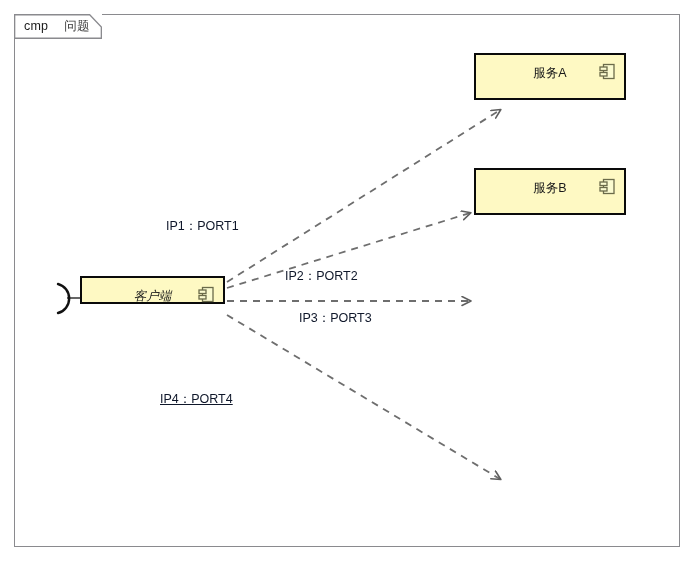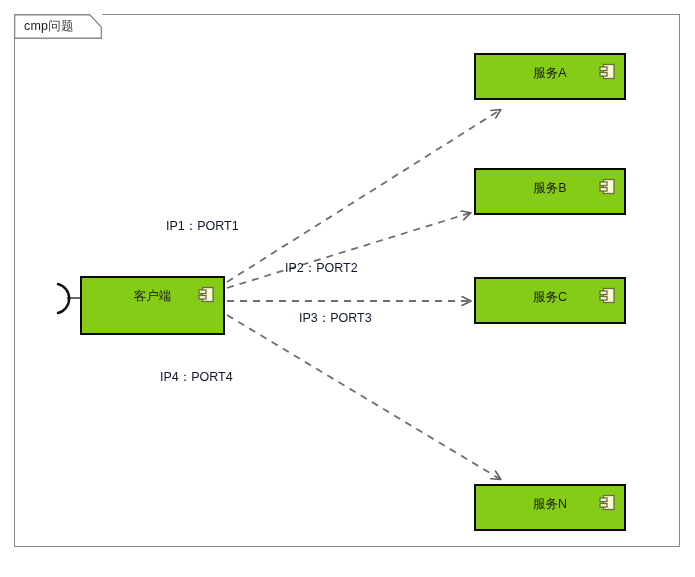--- a/index.html
+++ b/index.html
@@ -53,29 +53,29 @@
     white-space: nowrap;
     font-size: 12.5px;
     color: #1b1b1b;
     letter-spacing: 0.2px;
   }
   .frame-tab-text .kw {
     font-weight: normal;
   }
   .frame-tab-text .nm {
     font-weight: normal;
-    margin-left: 0;
+    margin-left: 16px;
     color: #3a3a3a;
   }
 
   
   .component {
     position: absolute;
     box-sizing: border-box;
-    background: #84cc16;
+    background: #fef9c3;
     border: 2px solid #0a0a0a;
   }
   .component-label {
     position: absolute;
     left: 0;
     right: 0;
     top: 10px;
     text-align: center;
     font-size: 12.5px;
     color: #1a1a1a;
@@ -137,21 +137,21 @@
     <line x1="227" y1="301" x2="470" y2="301" stroke="#6e6e6e" stroke-width="1.8" stroke-dasharray="7,6" marker-end="url(#openArrow)"></line>
 
     <line x1="227" y1="315" x2="500" y2="479" stroke="#6e6e6e" stroke-width="1.8" stroke-dasharray="7,6" marker-end="url(#openArrow)"></line>
 
     <g>
       <line x1="67" y1="298" x2="81" y2="298" stroke="#555555" stroke-width="1.8"></line>
       <path d="M58,284 A 15 15 0 0 1 58,313" fill="none" stroke="#111111" stroke-width="2.4" stroke-linecap="round"></path>
     </g>
   </svg>
 
-  <div class="component" style="left:80px; top:276px; width:145px; height:59px;">
+  <div class="component" style="left:80px; top:276px; width:145px; height:28px;font-style:italic;">
     <div class="component-label">客户端</div>
     <svg class="comp-icon" viewBox="0 0 16 17">
       <rect x="4.5" y="1.5" width="10.5" height="14" fill="#fbfbd0" stroke="#6b6b4a" stroke-width="1.3"></rect>
       <rect x="1" y="4" width="7" height="3.5" fill="#fbfbd0" stroke="#6b6b4a" stroke-width="1.3"></rect>
       <rect x="1" y="9.5" width="7" height="3.5" fill="#fbfbd0" stroke="#6b6b4a" stroke-width="1.3"></rect>
     </svg>
   </div>
 
   <div class="component" style="left:474px; top:53px; width:152px; height:47px;">
     <div class="component-label">服务A</div>
@@ -164,36 +164,20 @@
 
   <div class="component" style="left:474px; top:168px; width:152px; height:47px;padding-left:33px;">
     <div class="component-label">服务B</div>
     <svg class="comp-icon" viewBox="0 0 16 17">
       <rect x="4.5" y="1.5" width="10.5" height="14" fill="#fbfbd0" stroke="#6b6b4a" stroke-width="1.3"></rect>
       <rect x="1" y="4" width="7" height="3.5" fill="#fbfbd0" stroke="#6b6b4a" stroke-width="1.3"></rect>
       <rect x="1" y="9.5" width="7" height="3.5" fill="#fbfbd0" stroke="#6b6b4a" stroke-width="1.3"></rect>
     </svg>
   </div>
 
-  <div class="component" style="left:474px; top:277px; width:152px; height:47px;">
-    <div class="component-label">服务C</div>
-    <svg class="comp-icon" viewBox="0 0 16 17">
-      <rect x="4.5" y="1.5" width="10.5" height="14" fill="#fbfbd0" stroke="#6b6b4a" stroke-width="1.3"></rect>
-      <rect x="1" y="4" width="7" height="3.5" fill="#fbfbd0" stroke="#6b6b4a" stroke-width="1.3"></rect>
-      <rect x="1" y="9.5" width="7" height="3.5" fill="#fbfbd0" stroke="#6b6b4a" stroke-width="1.3"></rect>
-    </svg>
-  </div>
 
-  <div class="component" style="left:474px; top:484px; width:152px; height:47px;">
-    <div class="component-label">服务N</div>
-    <svg class="comp-icon" viewBox="0 0 16 17">
-      <rect x="4.5" y="1.5" width="10.5" height="14" fill="#fbfbd0" stroke="#6b6b4a" stroke-width="1.3"></rect>
-      <rect x="1" y="4" width="7" height="3.5" fill="#fbfbd0" stroke="#6b6b4a" stroke-width="1.3"></rect>
-      <rect x="1" y="9.5" width="7" height="3.5" fill="#fbfbd0" stroke="#6b6b4a" stroke-width="1.3"></rect>
-    </svg>
-  </div>
 
   <div class="edge-label" style="left:166px; top:218px;">IP1：PORT1</div>
-  <div class="edge-label" style="left:285px; top:260px;">IP2：PORT2</div>
+  <div class="edge-label" style="left:285px; top:268px;">IP2：PORT2</div>
   <div class="edge-label" style="left:299px; top:310px;">IP3：PORT3</div>
-  <div class="edge-label" style="left:160px; top:369px;">IP4：PORT4</div>
+  <div class="edge-label" style="left:160px; top:391px;text-decoration:underline;">IP4：PORT4</div>
 
 </div>
 
 </body></html>

